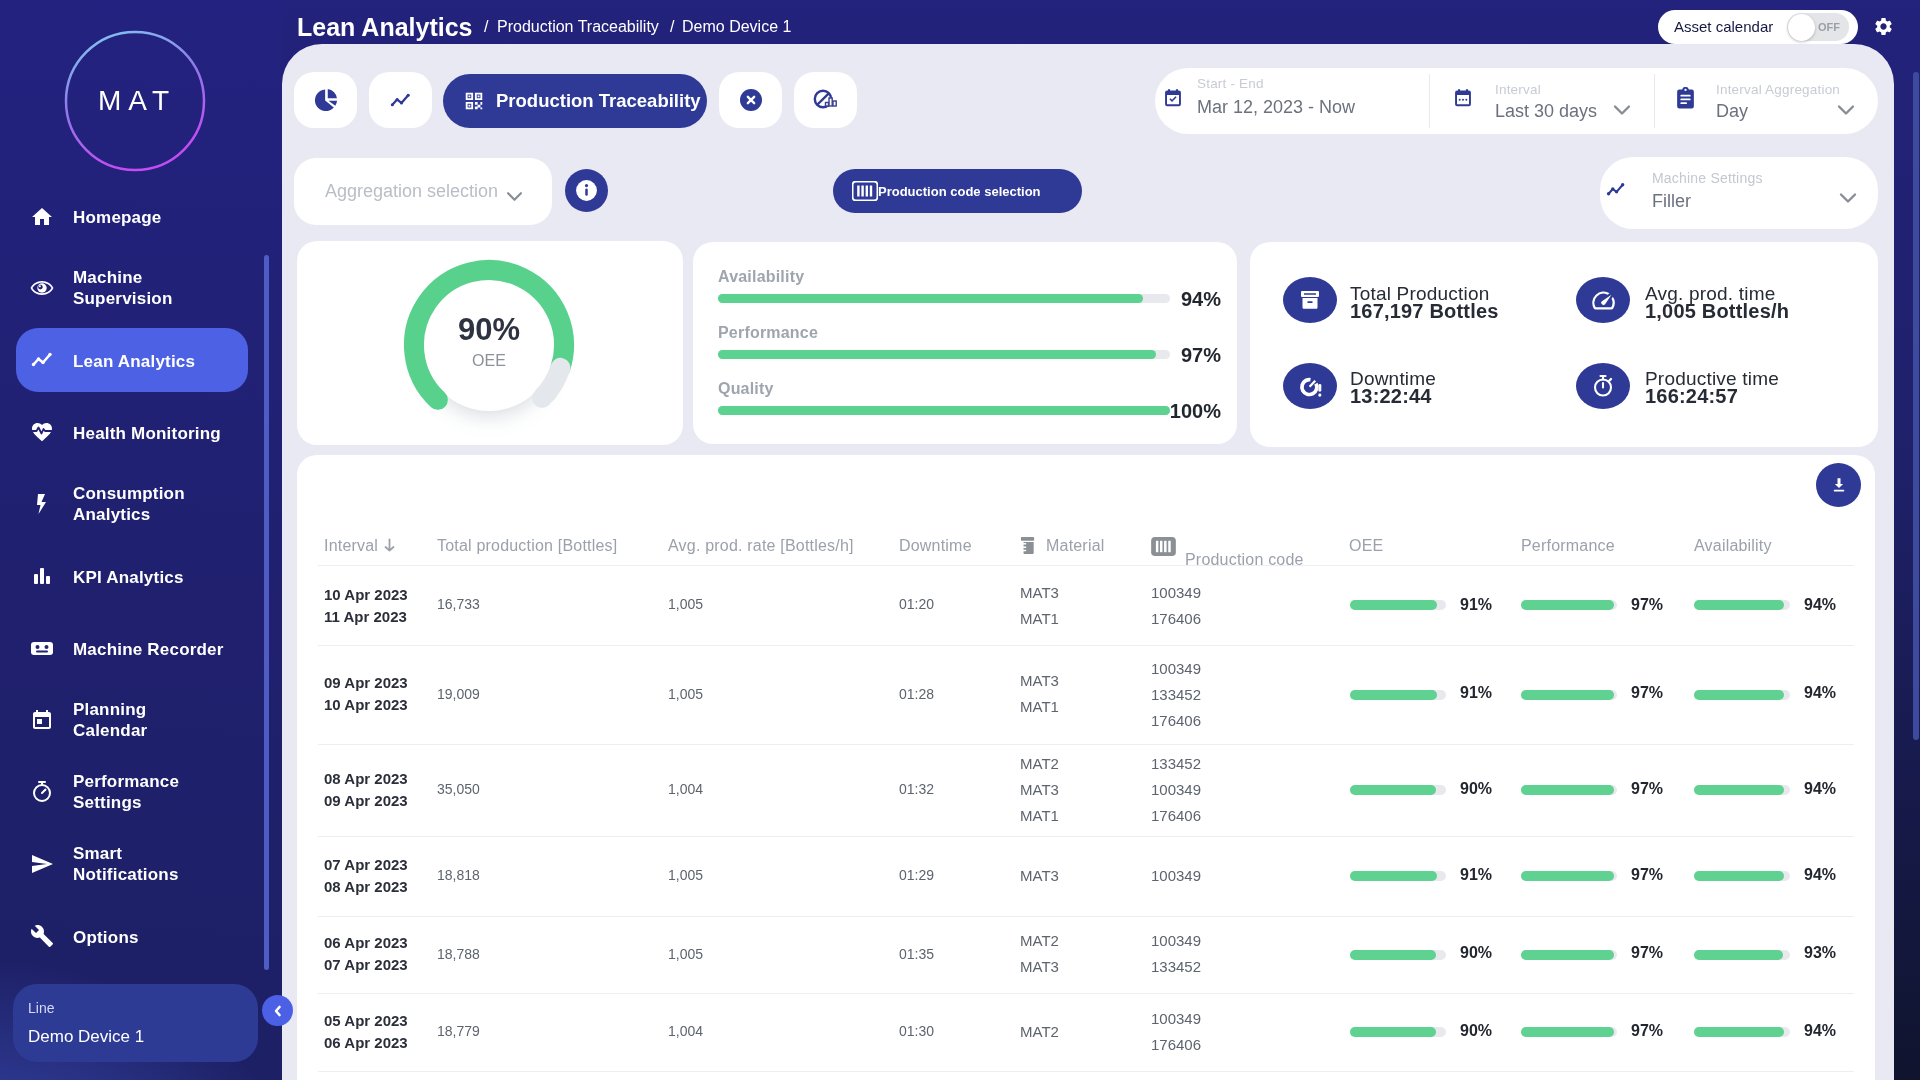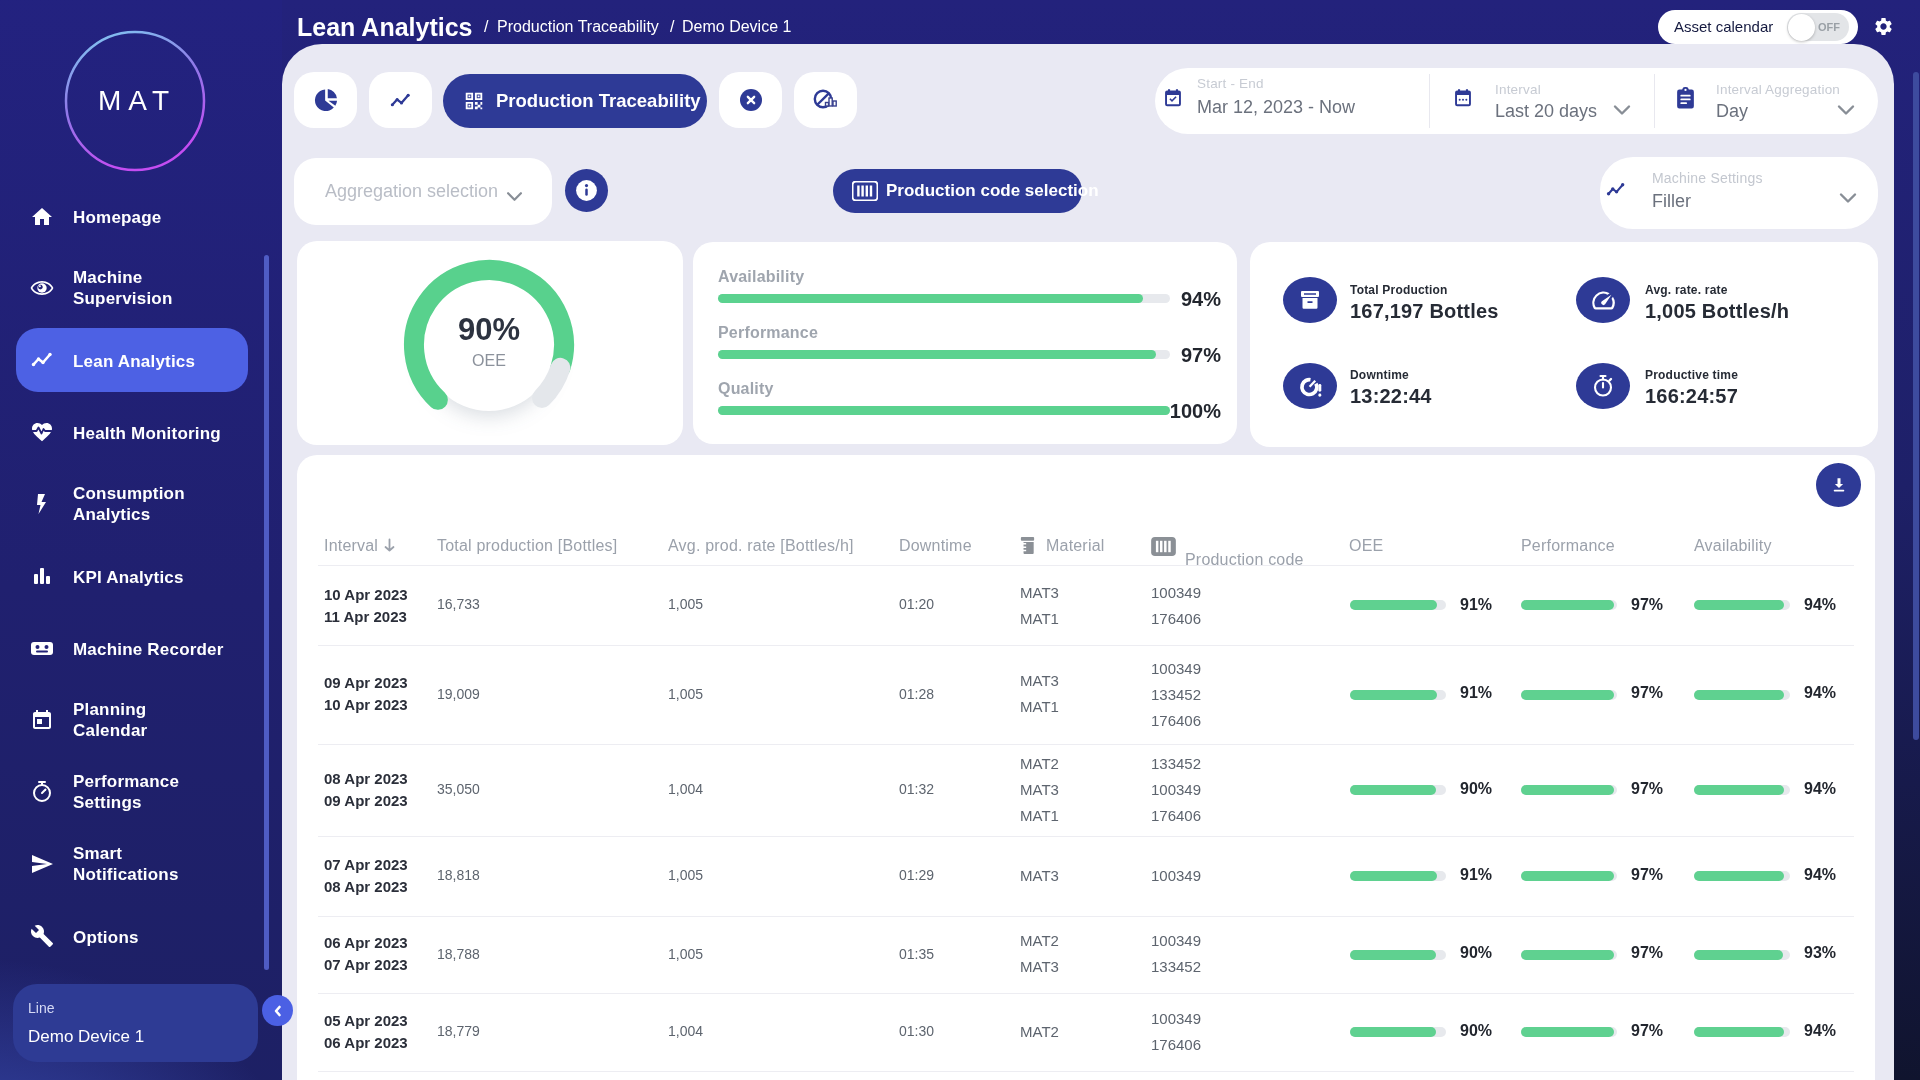--- a/index.html
+++ b/index.html
@@ -17,21 +17,21 @@
   .npill{position:absolute;background:#2e3a96;border-radius:27px;display:flex;align-items:center;color:#fff;font-weight:700;white-space:nowrap}
   .npill svg{flex-shrink:0}
   .glabel{color:#c7cbd3;font-size:13.5px;letter-spacing:.2px}
   .gvalue{color:#6b717d;font-size:18px}
   .divline{position:absolute;width:1px;background:#e8e8ef}
   .chev{stroke:#888e96;stroke-width:2.4;fill:none;stroke-linecap:round;stroke-linejoin:round}
   .blabel{position:absolute;color:#9fa5ae;font-size:16px;font-weight:700;letter-spacing:.2px}
   .btrack{position:absolute;height:9px;background:#e7e9ed;border-radius:5px}
   .bfill{height:9px;background:#5bd28f;border-radius:5px}
   .bval{position:absolute;color:#22262e;font-size:20px;font-weight:700;text-align:right}
-  .statlbl{position:absolute;color:#262b35;font-size:12px;font-weight:700;letter-spacing:.2px}
+  .statlbl{position:absolute;color:#262b35;font-size:19px;font-weight:400;letter-spacing:.2px}
   .statval{position:absolute;color:#262b35;font-size:20px;font-weight:700;letter-spacing:.2px}
   .static{position:absolute;width:54px;height:46px;background:#2e3a96;border-radius:50%;display:flex;align-items:center;justify-content:center}
   .th{position:absolute;color:#9ba1ab;font-size:16px;letter-spacing:.2px}
   .td{position:absolute;color:#5d646e;font-size:14px}
   .tdate{position:absolute;color:#2b2f3a;font-size:15px;font-weight:700;line-height:22px}
   .rowline{position:absolute;left:318px;width:1536px;height:1px;background:#ededf2}
   .tbar{position:absolute;width:96px;height:10px;background:#e7e9ed;border-radius:5px}
   .tbar i{display:block;height:10px;background:#5fd190;border-radius:5px}
   .tval{position:absolute;color:#22262e;font-size:16px;font-weight:700}
   .mlines{position:absolute;color:#5d646e;font-size:15px;line-height:26px}
@@ -200,21 +200,21 @@
   <div class="abs glabel" style="left:1197px;top:76px">Start - End</div>
   <div class="abs gvalue" style="left:1197px;top:97px">Mar 12, 2023 - Now</div>
   <div class="divline" style="left:1429px;top:74px;height:54px"></div>
   <svg class="abs" style="left:1453px;top:88px" width="20" height="20" viewBox="0 0 24 24" fill="#2e3a96">
       <path d="M19 3h-1V1.5h-2.5V3h-7V1.5H6V3H5a2.5 2.5 0 0 0-2.5 2.5v14A2.5 2.5 0 0 0 5 22h14a2.5 2.5 0 0 0 2.5-2.5v-14A2.5 2.5 0 0 0 19 3zm.2 16.5H4.8V8.5h14.4z"></path>
       <circle cx="8" cy="14" r="1.2" fill="#2e3a96"></circle>
       <circle cx="12" cy="14" r="1.2" fill="#2e3a96"></circle>
       <circle cx="16" cy="14" r="1.2" fill="#2e3a96"></circle>
     </svg>
   <div class="abs glabel" style="left:1495px;top:82px">Interval</div>
-  <div class="abs gvalue" style="left:1495px;top:101px">Last 20 days</div>
+  <div class="abs gvalue" style="left:1495px;top:101px">Last 30 days</div>
   <svg class="abs chev" style="left:1612px;top:104px" width="20" height="12" viewBox="0 0 20 12">
       <path d="M3 2.5l7 7 7-7"></path>
     </svg>
   <div class="divline" style="left:1654px;top:74px;height:54px"></div>
   <svg class="abs" style="left:1676px;top:87px" width="19" height="22" viewBox="0 0 20 23" fill="#2e3a96">
       <path d="M16.5 2.5h-3A3.2 3.2 0 0 0 10 0a3.2 3.2 0 0 0-3.5 2.5h-3A2.3 2.3 0 0 0 1.2 4.8v15.4a2.3 2.3 0 0 0 2.3 2.3h13a2.3 2.3 0 0 0 2.3-2.3V4.8a2.3 2.3 0 0 0-2.3-2.3zM10 1.8a1.2 1.2 0 1 1 0 2.4 1.2 1.2 0 0 1 0-2.4z"></path>
       <rect x="4.6" y="8" width="10.8" height="1.9" rx=".9" fill="#fff"></rect>
       <rect x="4.6" y="12" width="10.8" height="1.9" rx=".9" fill="#fff"></rect>
       <rect x="4.6" y="16" width="7" height="1.9" rx=".9" fill="#fff"></rect>
     </svg>
@@ -237,21 +237,21 @@
       </svg>
   </div>
   <div class="npill" style="left:833px;top:169px;width:249px;height:44px;border-radius:22px">
     <svg style="margin-left:19px" width="26" height="20" viewBox="0 0 26 20">
         <rect x="0.5" y="0.5" width="25" height="19" rx="3.5" fill="none" stroke="#fff" stroke-width="2"></rect>
         <rect x="5.2" y="4.5" width="2.4" height="11" fill="#fff"></rect>
         <rect x="9.4" y="4.5" width="2.4" height="11" fill="#fff"></rect>
         <rect x="13.6" y="4.5" width="2.4" height="11" fill="#fff"></rect>
         <rect x="17.8" y="4.5" width="2.4" height="11" fill="#fff"></rect>
       </svg>
-    <span style="margin-left:8px;font-size:17px;letter-spacing:0">Production code selection</span>
+    <span style="font-size:13px;letter-spacing:0">Production code selection</span>
   </div>
   <div class="wcard" style="left:1600px;top:157px;width:278px;height:72px;border-radius:33px"></div>
   <svg class="abs" style="left:1606px;top:181px" width="23" height="16" viewBox="0 0 24 17" fill="none" stroke="#2e3a96" stroke-width="2.2" stroke-linecap="round" stroke-linejoin="round">
       <path d="M2.5 13.5l4.5-5 4 3 6.5-7.5"></path>
       <circle cx="2.5" cy="13.5" r="1.8" fill="#2e3a96" stroke="none"></circle>
       <circle cx="7" cy="8.5" r="1.8" fill="#2e3a96" stroke="none"></circle>
       <circle cx="11" cy="11.5" r="1.8" fill="#2e3a96" stroke="none"></circle>
       <circle cx="17.5" cy="4" r="1.8" fill="#2e3a96" stroke="none"></circle>
     </svg>
   <div class="abs glabel" style="left:1652px;top:170px;font-size:14px;color:#c3c7cf">Machine Settings</div>
@@ -293,21 +293,21 @@
         <path d="M4.5 10h15v9.5a1.2 1.2 0 0 1-1.2 1.2H5.7a1.2 1.2 0 0 1-1.2-1.2zm5 3.2v1.9h5v-1.9z" fill-rule="evenodd"></path>
       </svg>
   </div>
   <div class="statlbl" style="left:1350px;top:283px">Total Production</div>
   <div class="statval" style="left:1350px;top:300px">167,197 Bottles</div>
   <div class="static" style="left:1576px;top:277px">
     <svg width="27" height="27" viewBox="0 0 24 24" fill="#fff">
         <path d="M20.38 8.57l-1.23 1.85a8 8 0 0 1-.22 7.58H5.07A8 8 0 0 1 15.58 6.85l1.85-1.23A10 10 0 0 0 3.35 19a2 2 0 0 0 1.72 1h13.85a2 2 0 0 0 1.74-1 10 10 0 0 0-.27-10.44zm-9.79 6.84a2 2 0 0 0 2.83 0l5.66-8.49-8.49 5.66a2 2 0 0 0 0 2.83z"></path>
       </svg>
   </div>
-  <div class="statlbl" style="left:1645px;top:283px">Avg. rate. rate</div>
+  <div class="statlbl" style="left:1645px;top:283px">Avg. prod. time</div>
   <div class="statval" style="left:1645px;top:300px">1,005 Bottles/h</div>
   <div class="static" style="left:1283px;top:363px">
     <svg width="27" height="27" viewBox="0 0 24 24" fill="none">
         <circle cx="11" cy="12.5" r="6.6" stroke="#fff" stroke-width="3.3" stroke-dasharray="35.1 6.4" transform="rotate(-28 11 12.5)"></circle>
         <path d="M11.2 12.3 L16.2 6.8" stroke="#fff" stroke-width="2"></path>
         <rect x="19" y="9.7" width="2.6" height="6.9" rx="1.2" fill="#fff"></rect>
         <rect x="19" y="18.3" width="2.6" height="2.7" rx="1.2" fill="#fff"></rect>
       </svg>
   </div>
   <div class="statlbl" style="left:1350px;top:368px">Downtime</div>

